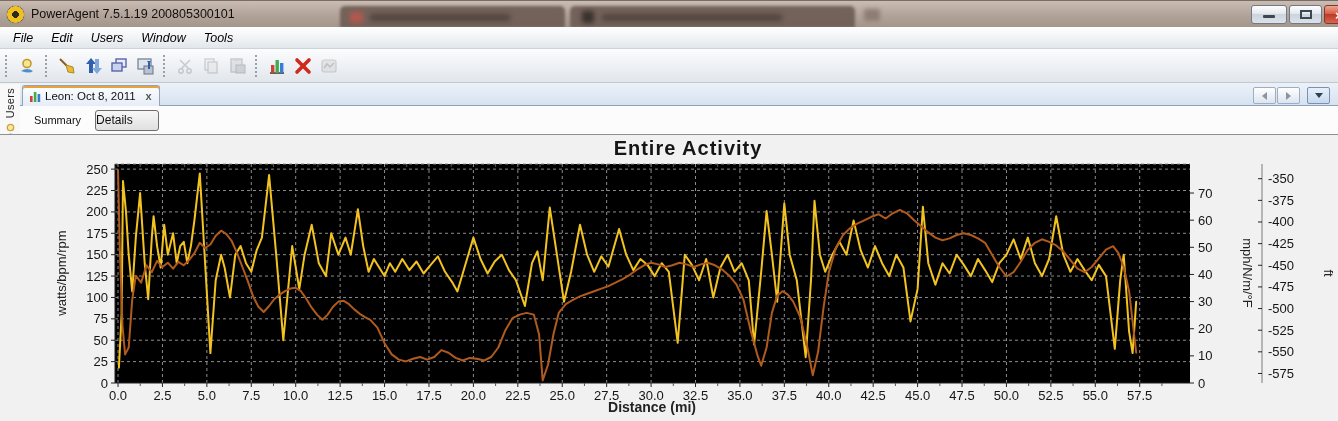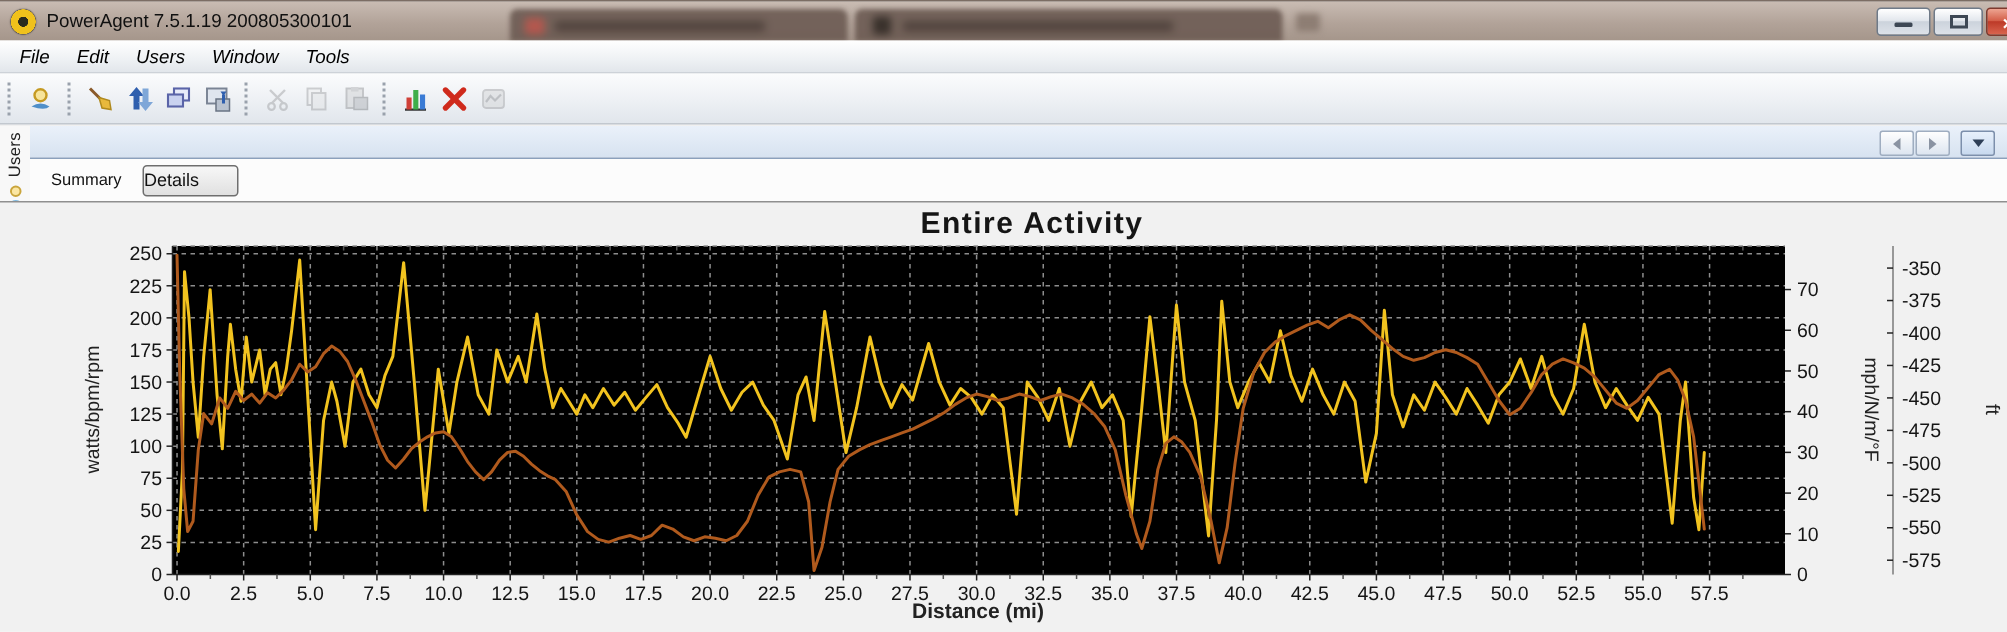--- a/index.html
+++ b/index.html
@@ -179,20 +179,29 @@
   </div>
   <div class="tb-icon disabled" title="panel">
     <svg width="18" height="18">
         <rect x="2" y="3" width="14" height="12" rx="2" fill="#c9ced6" stroke="#8a92a0" stroke-width="1.2"></rect>
         <polyline points="4,11 7,7 10,10 14,6" fill="none" stroke="#6a7a94" stroke-width="1.5"></polyline>
       </svg>
   </div>
 </div>
 
 <div id="tabstrip">
+  <div id="active-tab">
+    <svg width="11" height="11">
+        <rect x="0" y="5" width="2.6" height="6" fill="#d04038"></rect>
+        <rect x="3.8" y="1" width="2.6" height="10" fill="#3fae49"></rect>
+        <rect x="7.6" y="3" width="2.6" height="8" fill="#3a7bd5"></rect>
+      </svg>
+    <span class="label">Leon: Oct 8, 2011</span>
+    <span class="close">x</span>
+  </div>
   <div class="tab-ctrl" style="right:62px;">
       <div class="chev left"></div>
     </div>
   <div class="tab-ctrl" style="right:38px;">
       <div class="chev right"></div>
     </div>
   <div class="tab-ctrl" id="tab-drop" style="right:8px;">
       <div class="downarrow"></div>
     </div>
 </div>

